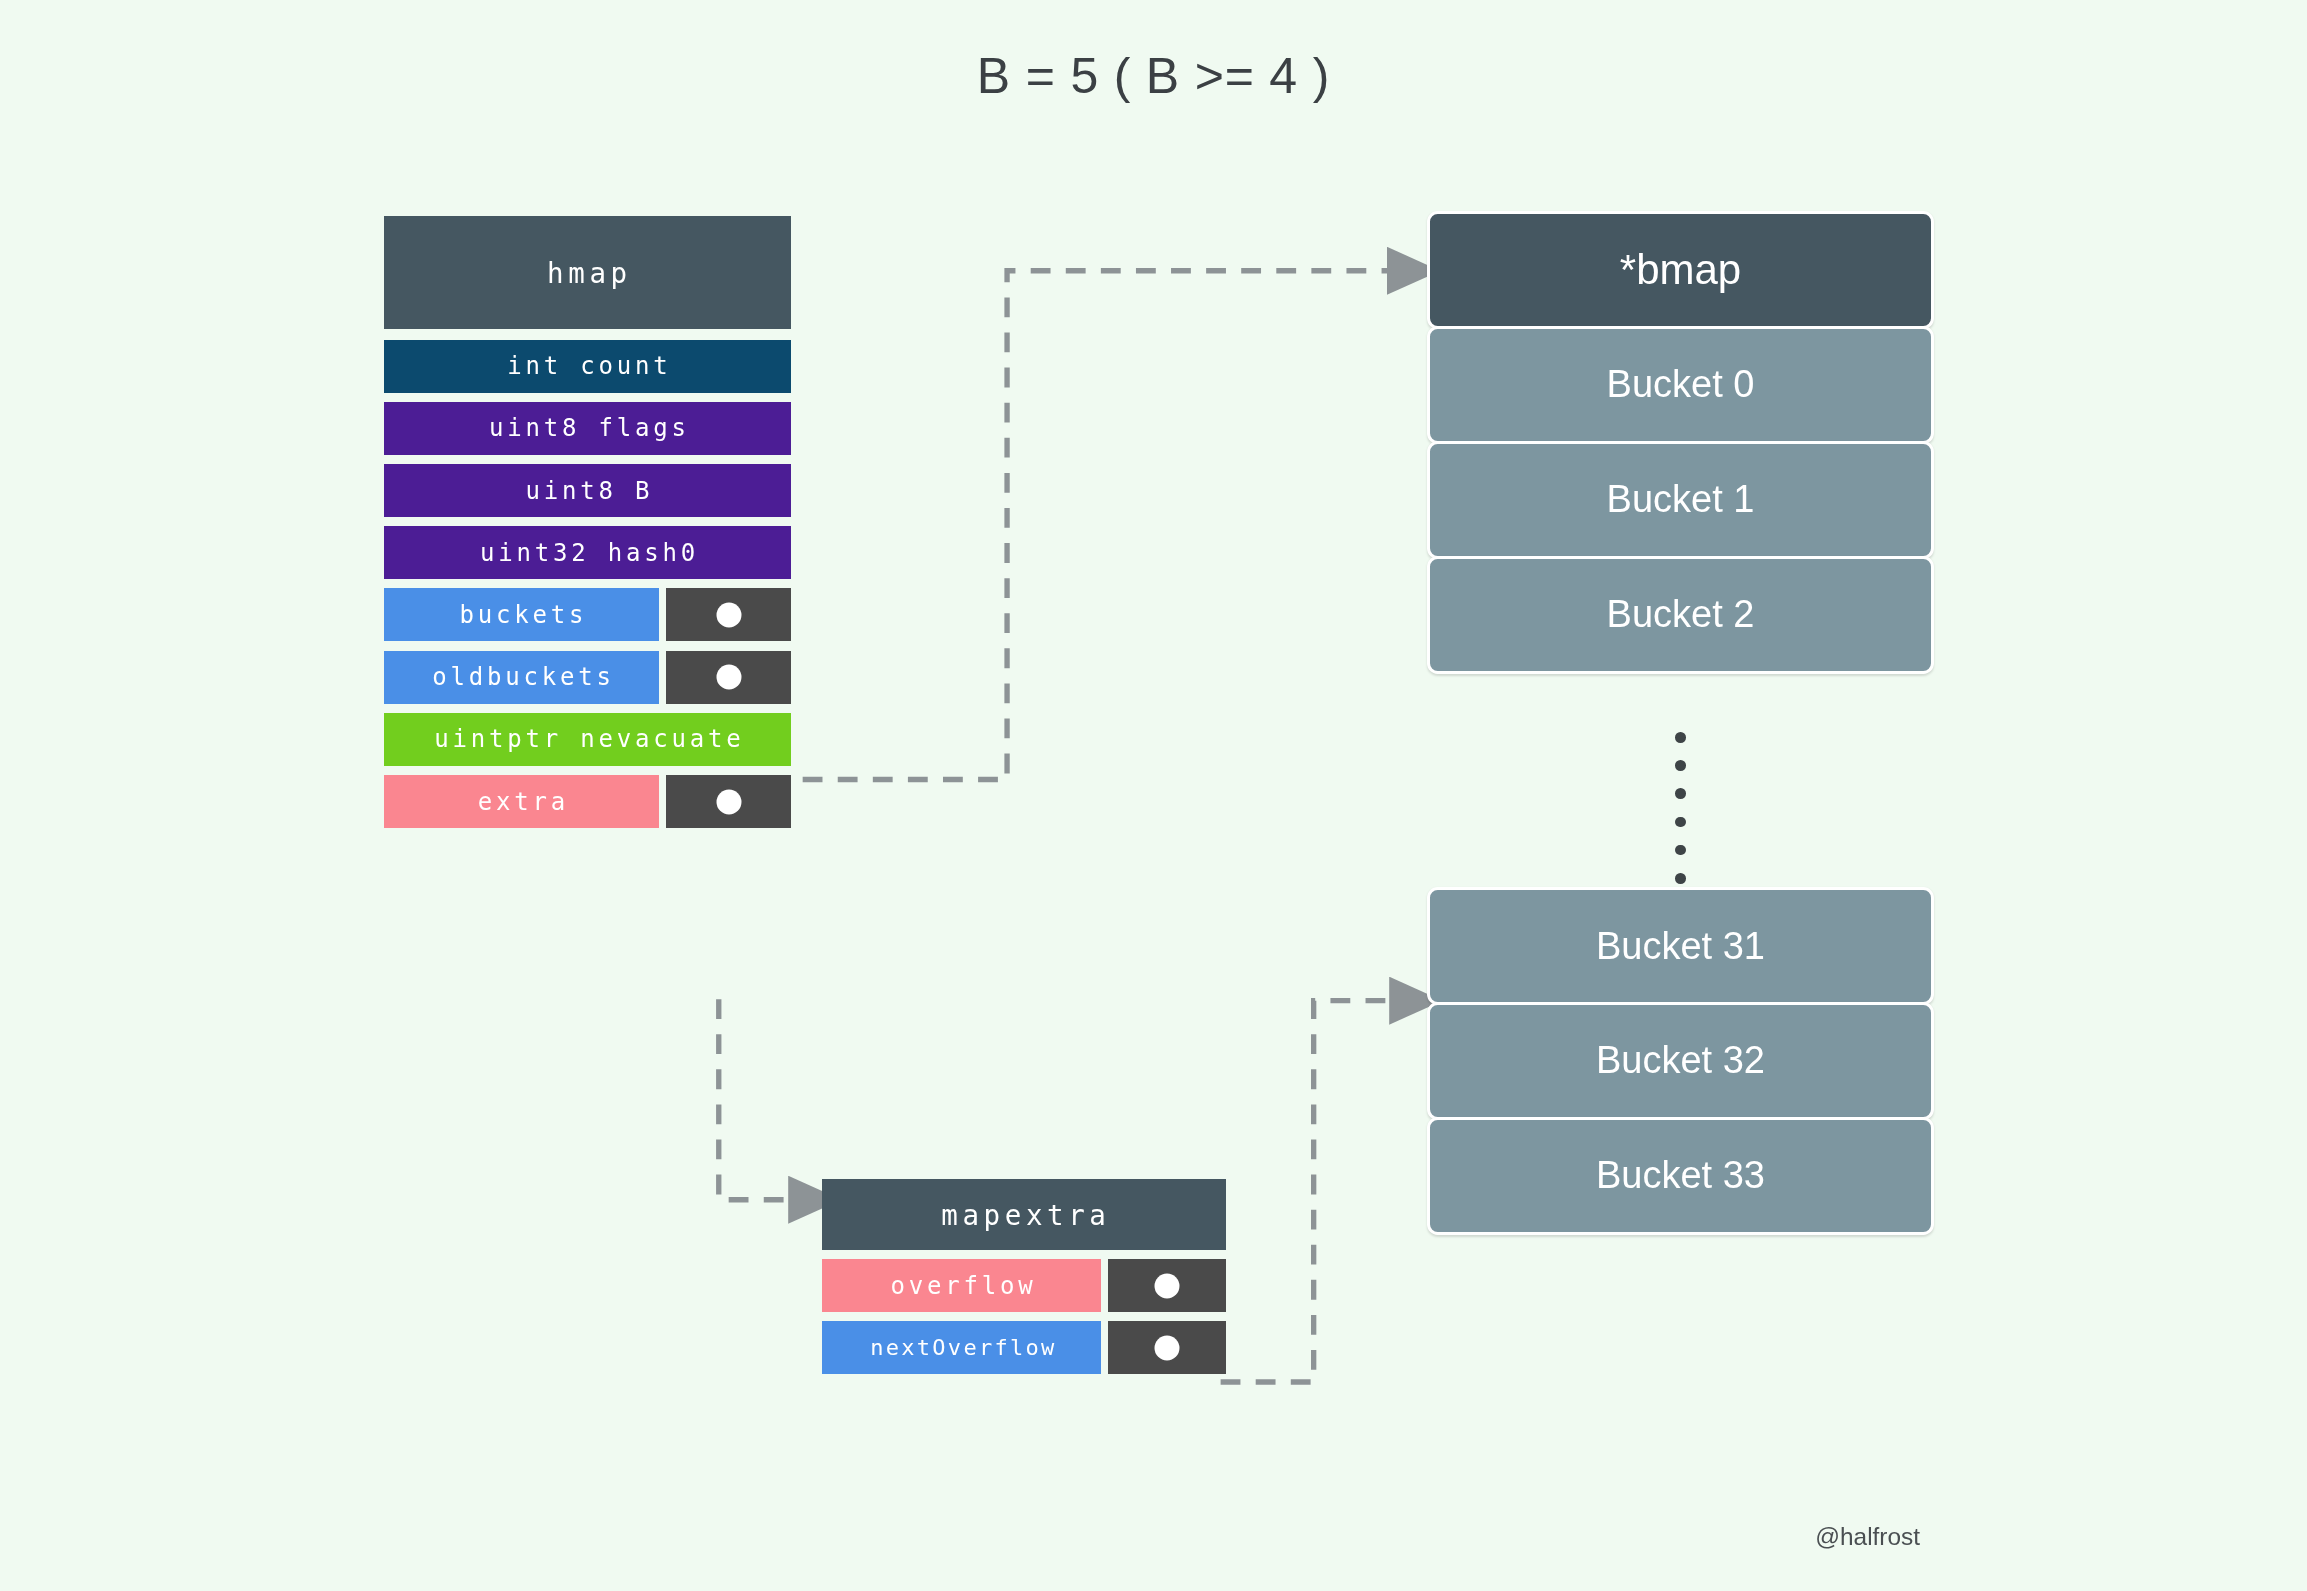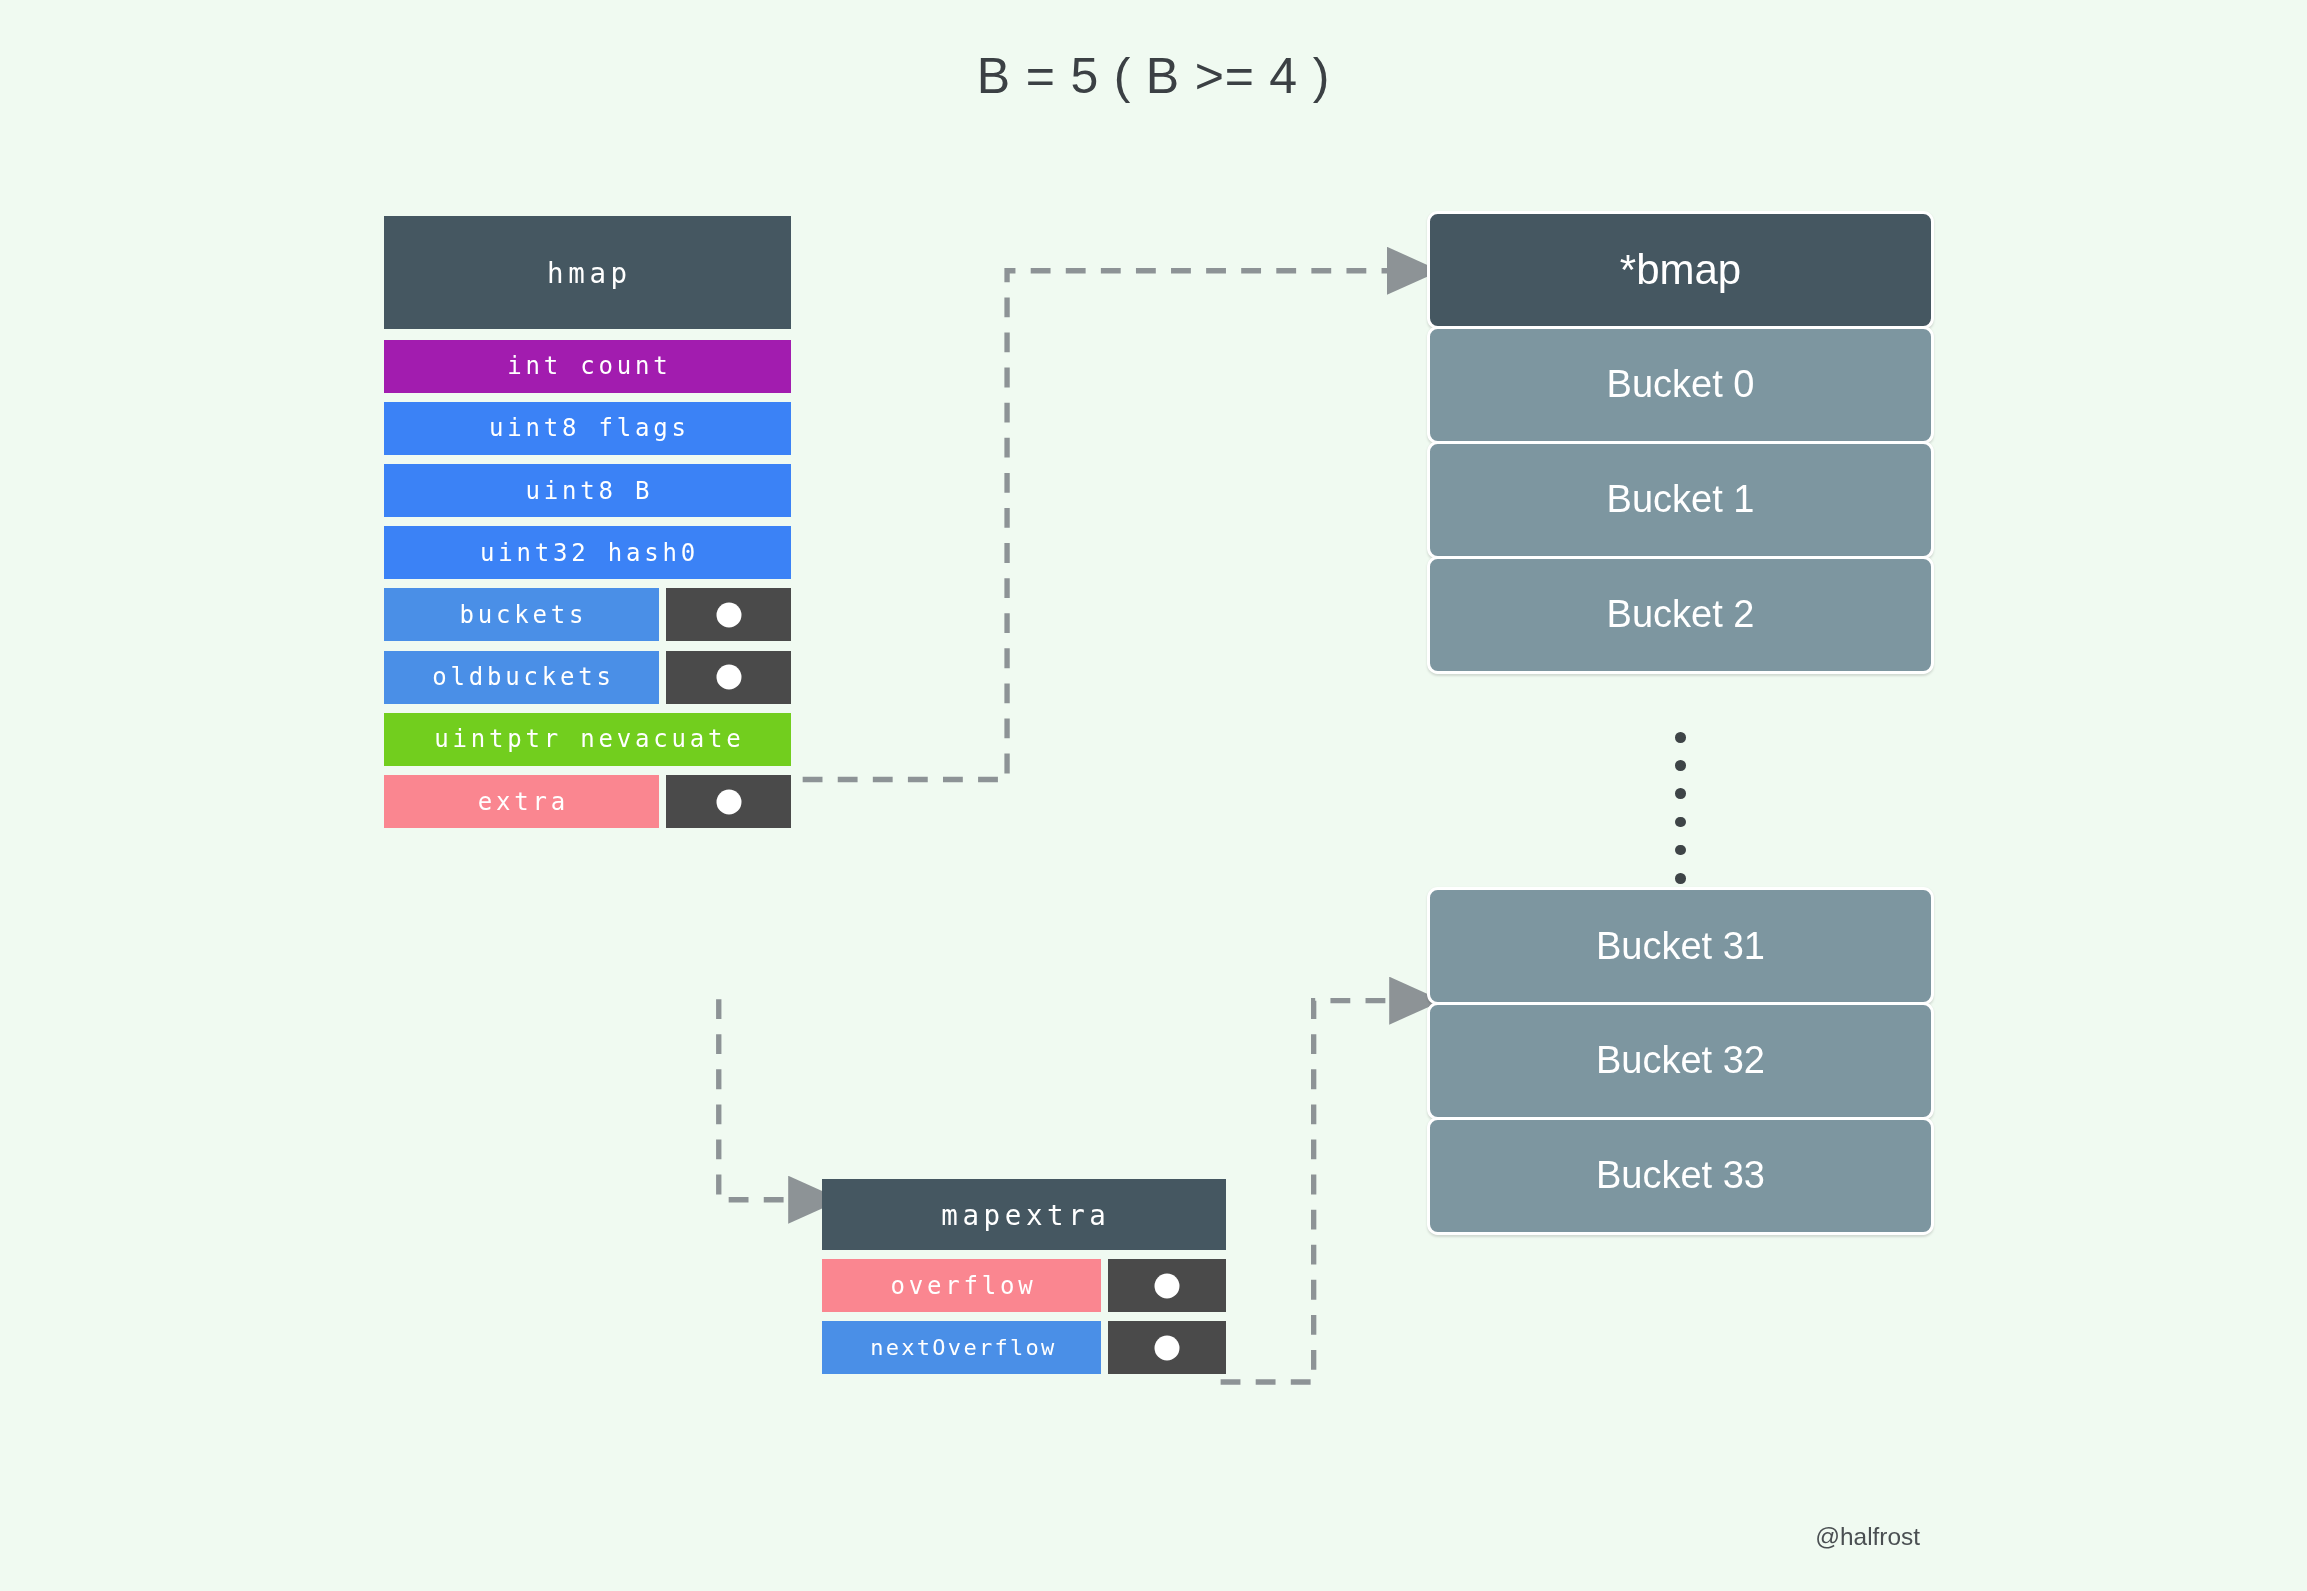--- a/index.html
+++ b/index.html
@@ -54,22 +54,22 @@
     letter-spacing: 3.8px;
     box-sizing: border-box;
     text-indent: 3.8px;
   }
   .cell.full  { left: 0; width: 407px; }
   .cell.label { left: 0; width: 275px; }
   .cell.ptr   { left: 282px; width: 125px; background: #4a4a4a; }
 
   .hdr  { background: #455761; height: 113px; font-size: 27.5px; letter-spacing: 4.6px; }
   .row.header { height: 113px; margin-bottom: 10.7px; padding-left: 40px; }
-  .yellow { background: #a21caf; }
-  .teal   { background: #3b82f6; }
+  .yellow { background: #0c4a6e; }
+  .teal   { background: #4c1d95; }
   .blue   { background: #4a8fe7; }
   .green  { background: #72ce1e; }
   .pink   { background: #fa8690; }
 
   .dot {
     position: absolute;
     width: 25px;
     height: 25px;
     border-radius: 50%;
     background: #ffffff;

